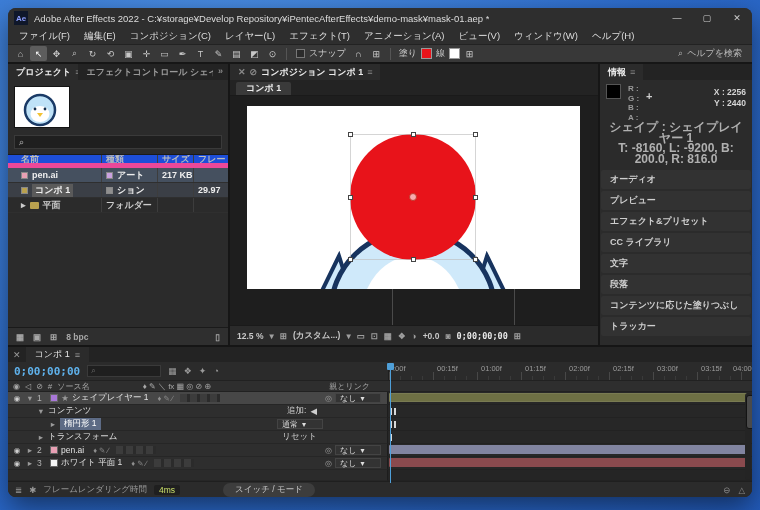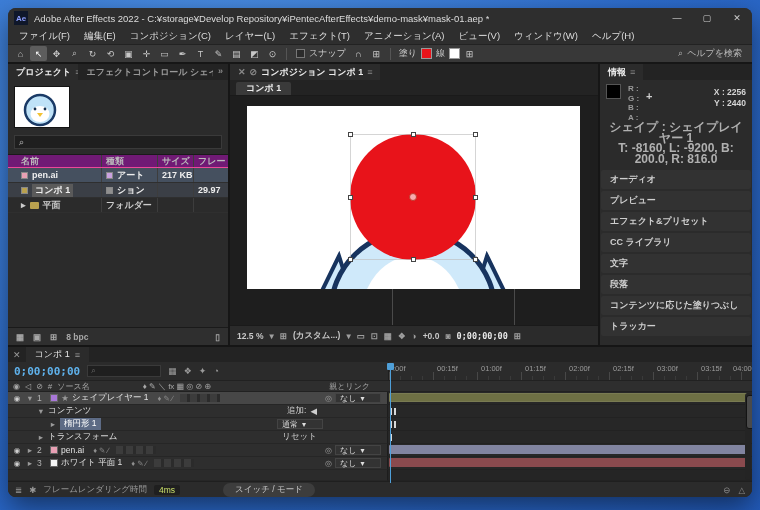--- a/index.html
+++ b/index.html
@@ -46,21 +46,21 @@
   
   .left { width:220px; }
   .proj-head { display:flex; gap:8px; padding:6px 6px 4px 6px; flex:none; }
   .thumb { width:56px; height:42px; background:#e9e9e9; border:1px solid #141414; flex:none; }
   .proj-meta { font-size:8.5px; color:#b5b5b5; line-height:13px; padding-top:2px; }
   .proj-meta .l1 { color:#fff; font-size:9px; }
   .proj-search { margin:3px 6px 5px 6px; height:14px; background:#1f1f1f; border:1px solid #3a3a3a;
     display:flex; align-items:center; gap:4px; padding:0 4px; color:#888; font-size:9px; flex:none; }
   .ftable { display:flex; flex-direction:column; font-size:9px; border-top:1px solid #1a1a1a; }
   .frow { display:flex; height:15px; align-items:center; border-bottom:1px solid #2f2f2f; }
-  .fhead { background:#701a75; color:#bbb; height:13px; border-bottom:1px solid #ec4899; }
+  .fhead { background:#1d4ed8; color:#bbb; height:13px; border-bottom:5px solid #ec4899; }
   .fc { overflow:hidden; white-space:nowrap; border-right:1px solid #3d3d3d; height:100%; display:flex; align-items:center; padding-left:4px; gap:4px; }
   .fc-name { width:94px; padding-left:13px; }
   .fc-type { width:56px; }
   .fc-size { width:36px; }
   .fc-fps { flex:1; border-right:none; }
   .fsw { width:7px; height:7px; border:1px solid #888; flex:none; }
   .folder { width:9px; height:7px; background:#b9a14f; border-radius:1px; flex:none; }
   .row-sel1 { background:#45505f; color:#eee; }
   .row-sel2 { background:#3b3f46; color:#eee; }
   .proj-bottom { margin-top:auto; height:18px; background:#2f2f2f; border-top:1px solid #1a1a1a;

